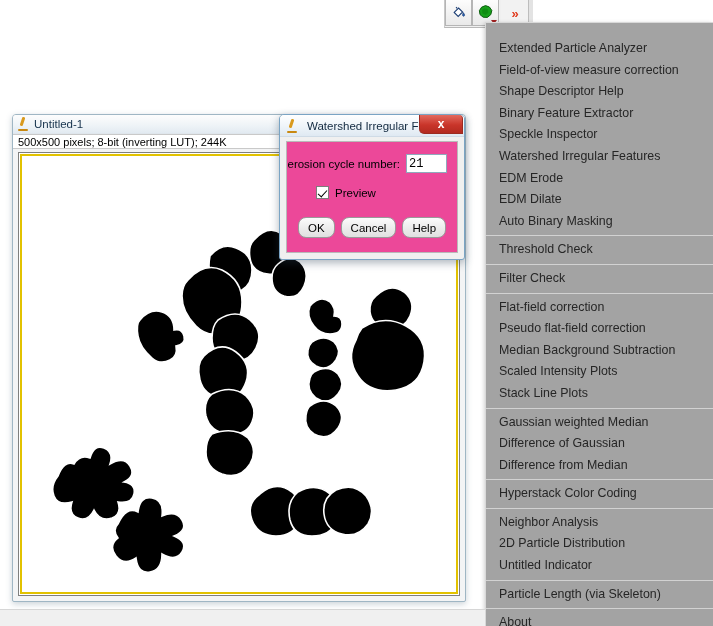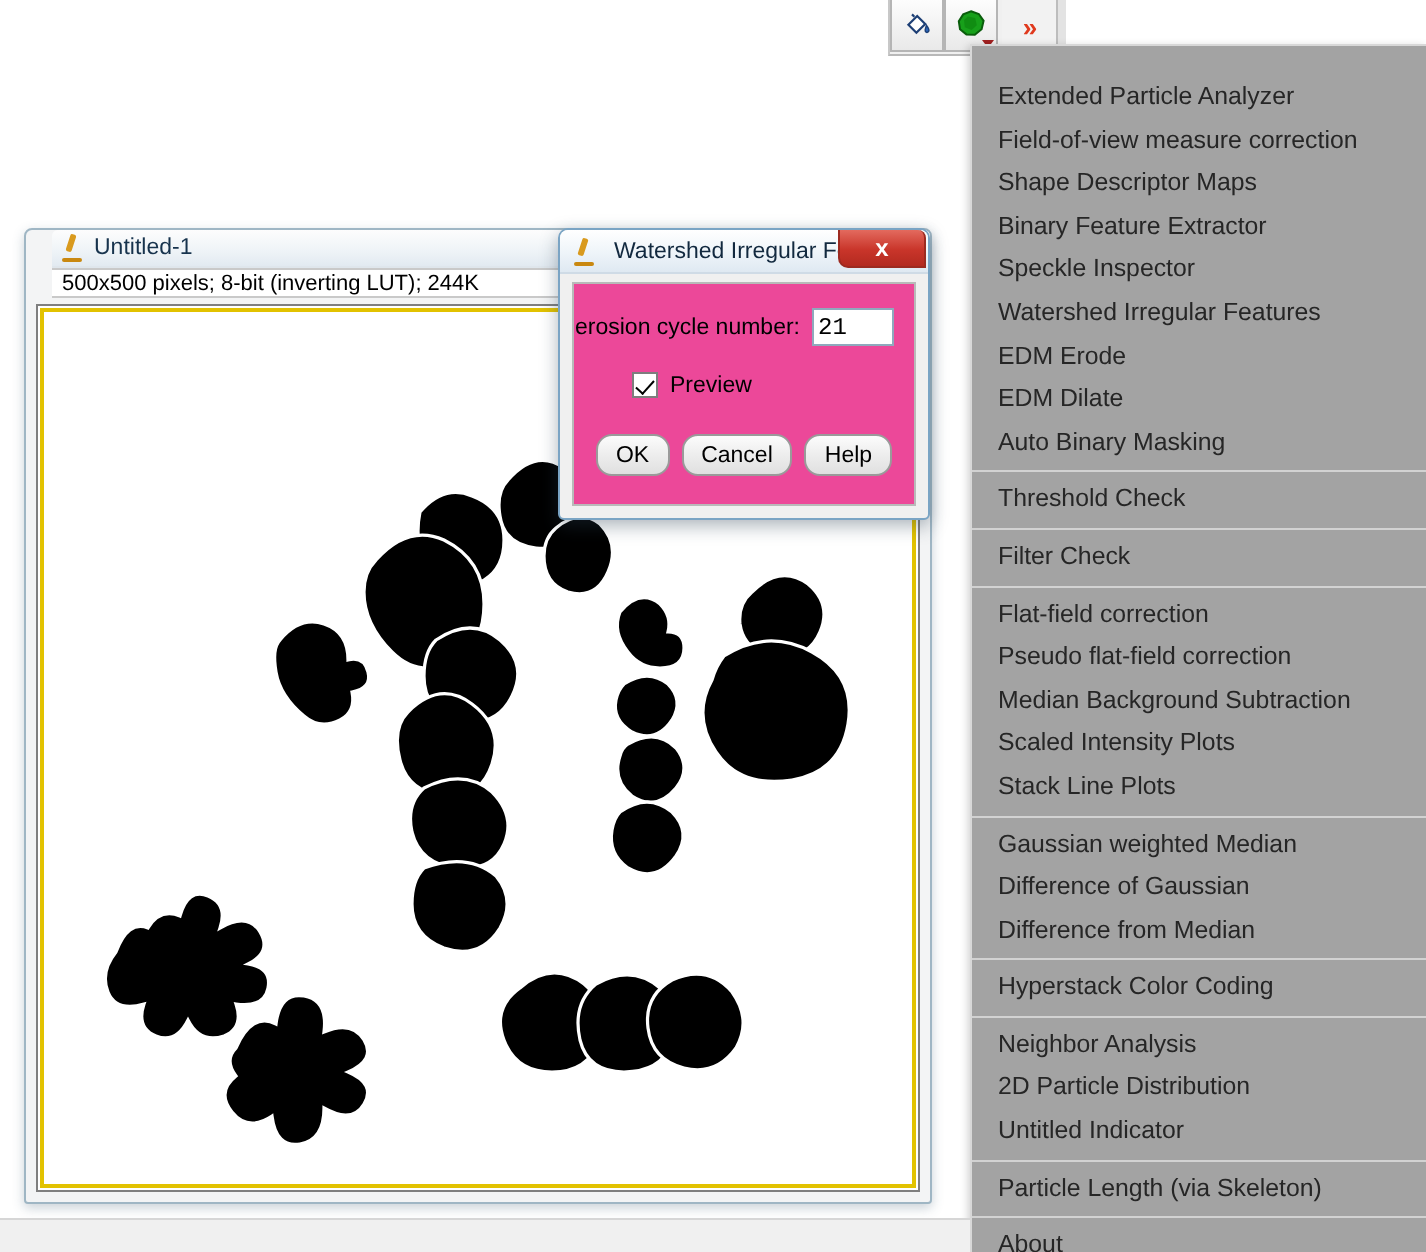--- a/index.html
+++ b/index.html
@@ -75,21 +75,20 @@
     position: absolute;
     left: 12px;
     top: 114px;
     width: 454px;
     height: 488px;
     background: #f3f4f5;
     border: 1px solid #9fb6c4;
     border-radius: 4px 4px 2px 2px;
     box-shadow: 0 2px 6px rgba(60,90,110,0.28);
     box-sizing: border-box;
-    padding-left: 13px;
   }
   .img-titlebar {
     height: 19px;
     display: flex;
     align-items: center;
     padding: 0 4px;
     background: linear-gradient(#fdfdfd, #eef3f7 60%, #e2eaf1);
     border-bottom: 1px solid #dfe6ec;
     border-radius: 3px 3px 0 0;
     box-sizing: border-box;
@@ -430,21 +429,21 @@
         <div class="dlg-btn">OK</div>
         <div class="dlg-btn">Cancel</div>
         <div class="dlg-btn">Help</div>
       </div>
     </div>
   </div>
 
   <div class="menu" id="plugin-menu">
       <div class="menu-item">Extended Particle Analyzer</div>
       <div class="menu-item">Field-of-view measure correction</div>
-      <div class="menu-item">Shape Descriptor Maps</div>
+      <div class="menu-item">Shape Descriptor Help</div>
       <div class="menu-item">Binary Feature Extractor</div>
       <div class="menu-item">Speckle Inspector</div>
       <div class="menu-item">Watershed Irregular Features</div>
       <div class="menu-item">EDM Erode</div>
       <div class="menu-item">EDM Dilate</div>
       <div class="menu-item">Auto Binary Masking</div>
       <div class="menu-sep"></div>
       <div class="menu-item">Threshold Check</div>
       <div class="menu-sep"></div>
       <div class="menu-item">Filter Check</div>

